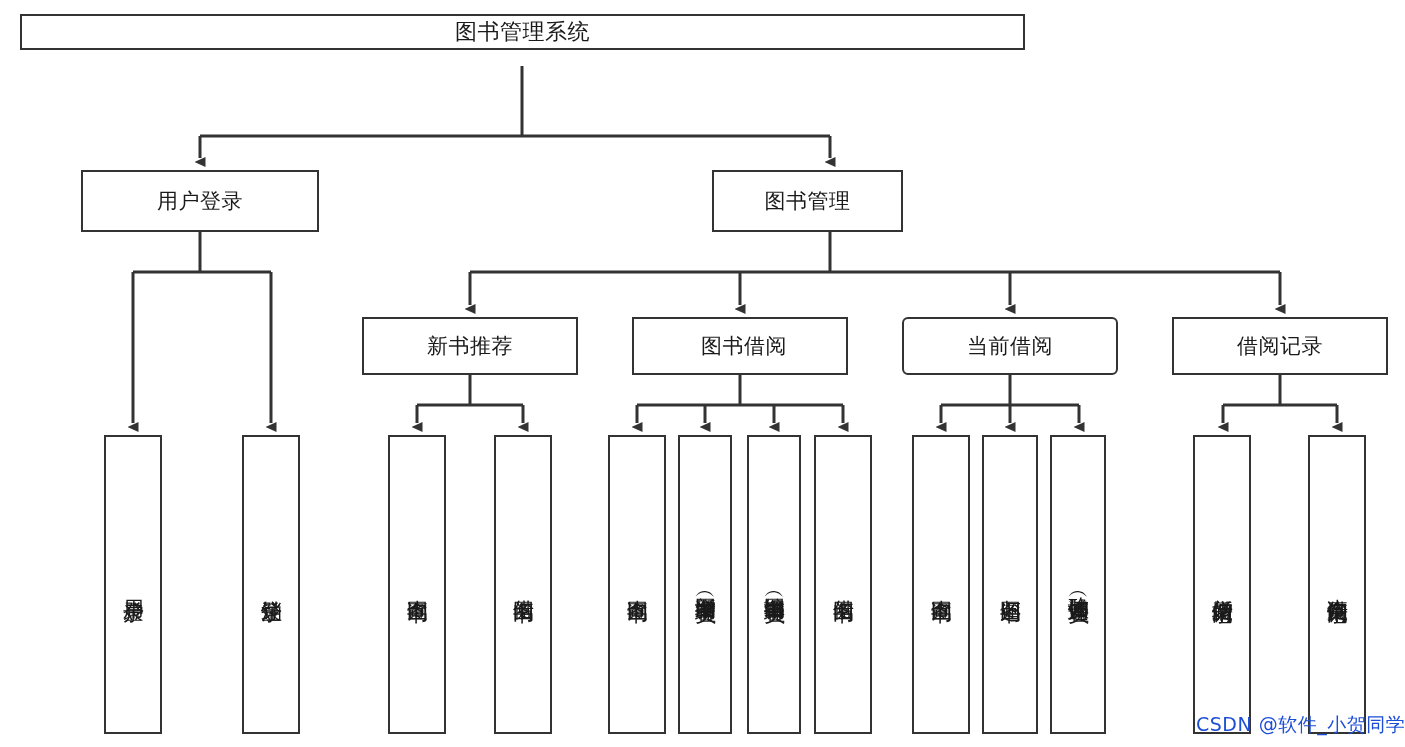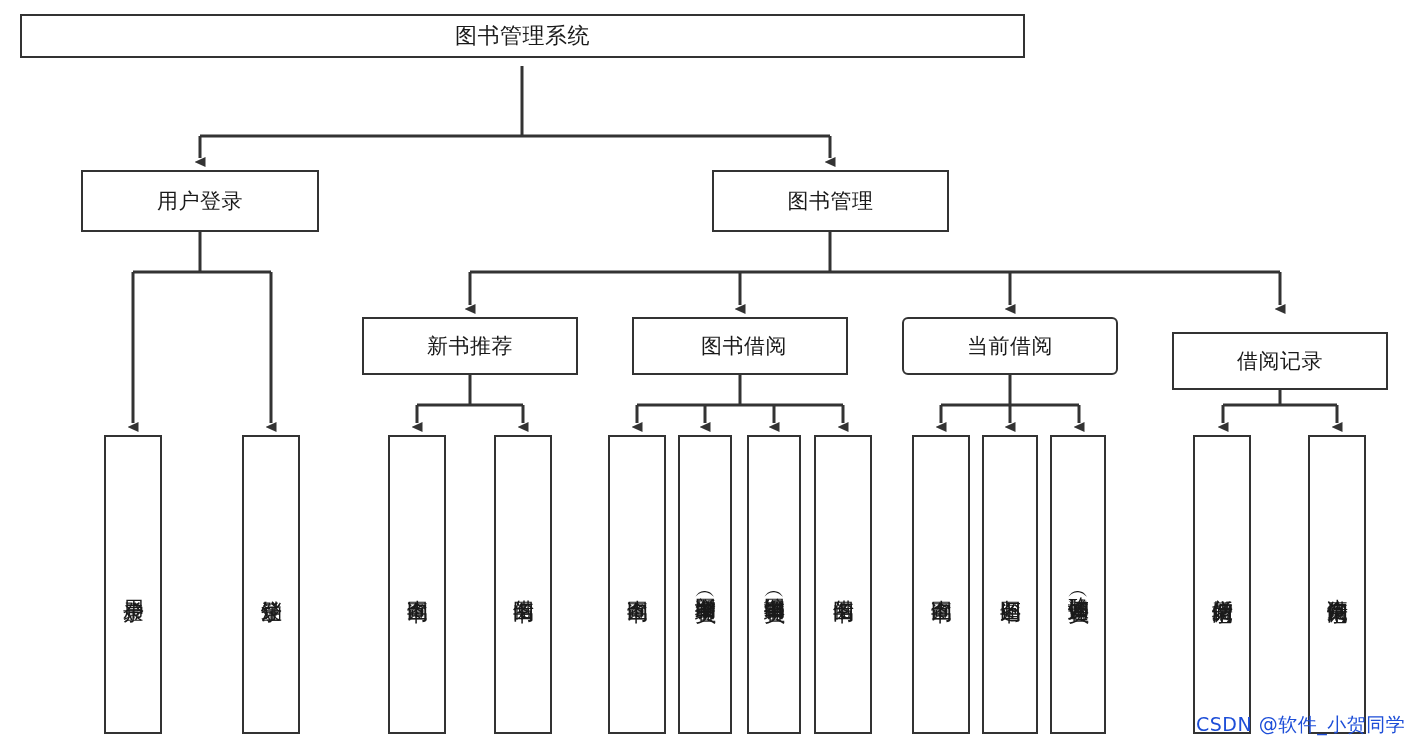--- a/index.html
+++ b/index.html
@@ -117,45 +117,45 @@
       <path d="M1010,405 L1010,423" marker-end="url(#arrow)"></path>
       <path d="M1079,405 L1079,423" marker-end="url(#arrow)"></path>
 
       <path d="M1280,375 L1280,405"></path>
       <path d="M1223,405 L1337,405"></path>
       <path d="M1223,405 L1223,423" marker-end="url(#arrow)"></path>
       <path d="M1337,405 L1337,423" marker-end="url(#arrow)"></path>
     </g>
   </svg>
 
-  <div class="node h root" style="left:20px; top:14px; width:1005px; height:44px;">
+  <div class="node h root" style="left:20px; top:14px; width:1005px; height:36px;">
     <span>图书管理系统</span>
   </div>
 
   <div class="node h" style="left:81px; top:170px; width:238px; height:62px;">
     <span>用户登录</span>
   </div>
 
-  <div class="node h" style="left:712px; top:170px; width:237px; height:62px;">
+  <div class="node h" style="left:712px; top:170px; width:191px; height:62px;">
     <span>图书管理</span>
   </div>
 
   <div class="node h" style="left:362px; top:317px; width:216px; height:58px;">
     <span>新书推荐</span>
   </div>
 
   <div class="node h" style="left:632px; top:317px; width:216px; height:58px;padding-left:8px;">
     <span>图书借阅</span>
   </div>
 
   <div class="node h" style="left:902px; top:317px; width:216px; height:58px;border-radius:6px;">
     <span>当前借阅</span>
   </div>
 
-  <div class="node h" style="left:1172px; top:332px; width:216px; height:58px;">
+  <div class="node h" style="left:1172px; top:317px; width:216px; height:58px;">
     <span>借阅记录</span>
   </div>
 
   <div class="node v" style="left:104px; top:435px; width:58px; height:299px;">
     <span class="vtext">用户登录</span>
   </div>
 
   <div class="node v" style="left:242px; top:435px; width:58px; height:299px;">
     <span class="vtext">注销登录</span>
   </div>

